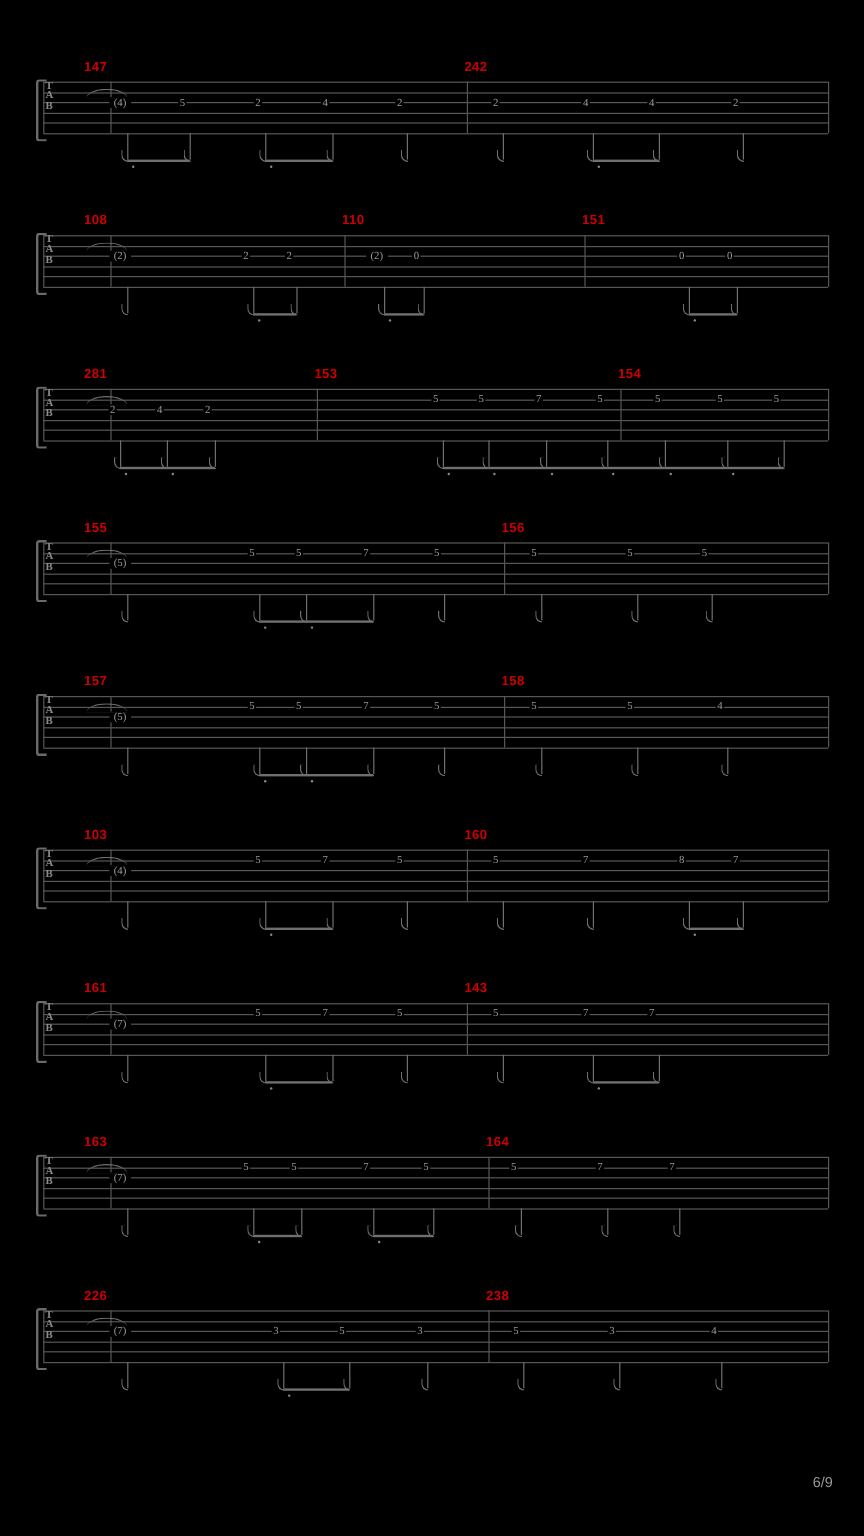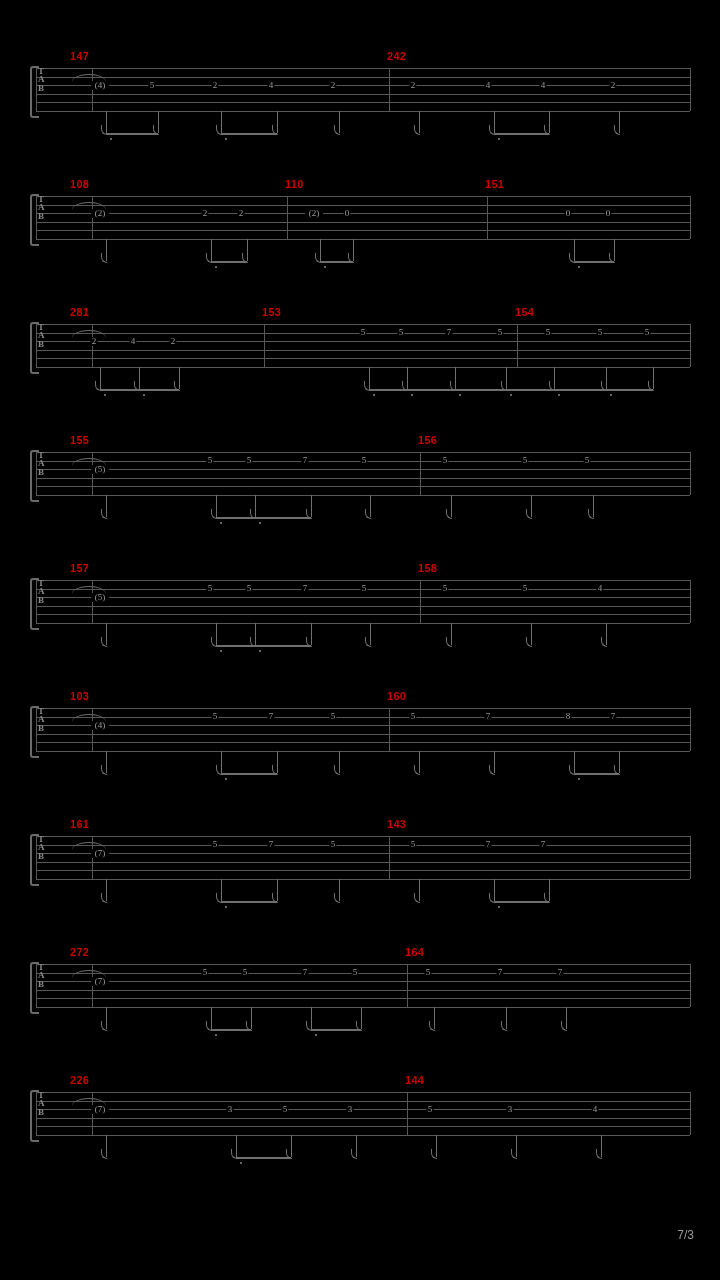--- a/index.html
+++ b/index.html
@@ -568,21 +568,21 @@
       <div class="note" style="left: 513px; top: 22.1px;">7</div>
       <div class="stem" style="left: 519px; top: 61px; height: 22px;"></div>
       <div class="flaghook" style="left: 514px; top: 75px;"></div>
       <div class="beam" style="left: 191px; top: 83px; width: 56px;"></div>
       <div class="dot" style="left: 195px; top: 88px;"></div>
       <div class="beam" style="left: 464px; top: 83px; width: 55px;"></div>
       <div class="dot" style="left: 468px; top: 88px;"></div>
       <div class="tie" style="left: 42px; top: 24.2px; width: 34px;"></div>
     </div>
     <div class="system" style="top: 946px;">
-      <div class="measure-num" style="left: 40px; top: 0px;">272</div>
+      <div class="measure-num" style="left: 40px; top: 0px;">163</div>
       <div class="measure-num" style="left: 375px; top: 0px;">164</div>
       <div class="bracket"></div>
       <div class="staff">
         <div class="staff-line" style="top: 0px;"></div>
         <div class="staff-line" style="top: 8.6px;"></div>
         <div class="staff-line" style="top: 17.2px;"></div>
         <div class="staff-line" style="top: 25.8px;"></div>
         <div class="staff-line" style="top: 34.4px;"></div>
         <div class="staff-line" style="top: 43px;"></div>
       </div>
@@ -628,21 +628,21 @@
       <div class="stem" style="left: 536px; top: 61px; height: 22px;"></div>
       <div class="flaghook" style="left: 531px; top: 75px;"></div>
       <div class="beam" style="left: 181px; top: 83px; width: 40px;"></div>
       <div class="dot" style="left: 185px; top: 88px;"></div>
       <div class="beam" style="left: 281px; top: 83px; width: 50px;"></div>
       <div class="dot" style="left: 285px; top: 88px;"></div>
       <div class="tie" style="left: 42px; top: 24.2px; width: 34px;"></div>
     </div>
     <div class="system" style="top: 1074px;">
       <div class="measure-num" style="left: 40px; top: 0px;">226</div>
-      <div class="measure-num" style="left: 375px; top: 0px;">144</div>
+      <div class="measure-num" style="left: 375px; top: 0px;">238</div>
       <div class="bracket"></div>
       <div class="staff">
         <div class="staff-line" style="top: 0px;"></div>
         <div class="staff-line" style="top: 8.6px;"></div>
         <div class="staff-line" style="top: 17.2px;"></div>
         <div class="staff-line" style="top: 25.8px;"></div>
         <div class="staff-line" style="top: 34.4px;"></div>
         <div class="staff-line" style="top: 43px;"></div>
       </div>
       <div class="barline" style="left: 6px;"></div>
@@ -680,13 +680,13 @@
       <div class="flaghook" style="left: 481px; top: 75px;"></div>
       <div class="notemask" style="left: 565px; top: 30.7px; width: 7.2px;"></div>
       <div class="note" style="left: 565px; top: 30.7px;">4</div>
       <div class="stem" style="left: 571px; top: 61px; height: 22px;"></div>
       <div class="flaghook" style="left: 566px; top: 75px;"></div>
       <div class="beam" style="left: 206px; top: 83px; width: 55px;"></div>
       <div class="dot" style="left: 210px; top: 88px;"></div>
       <div class="tie" style="left: 42px; top: 24.2px; width: 34px;"></div>
     </div>
   </div>
-<div id="page-number">7/3</div>
+<div id="page-number">6/9</div>
 
 </body></html>

